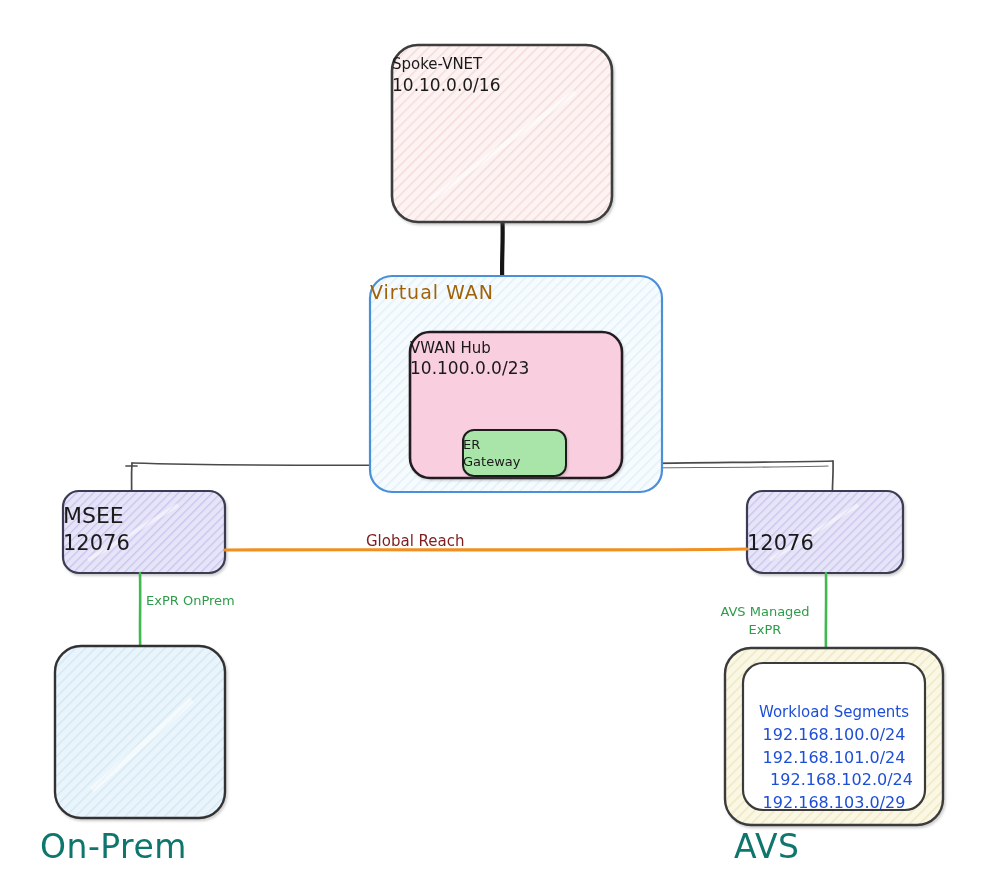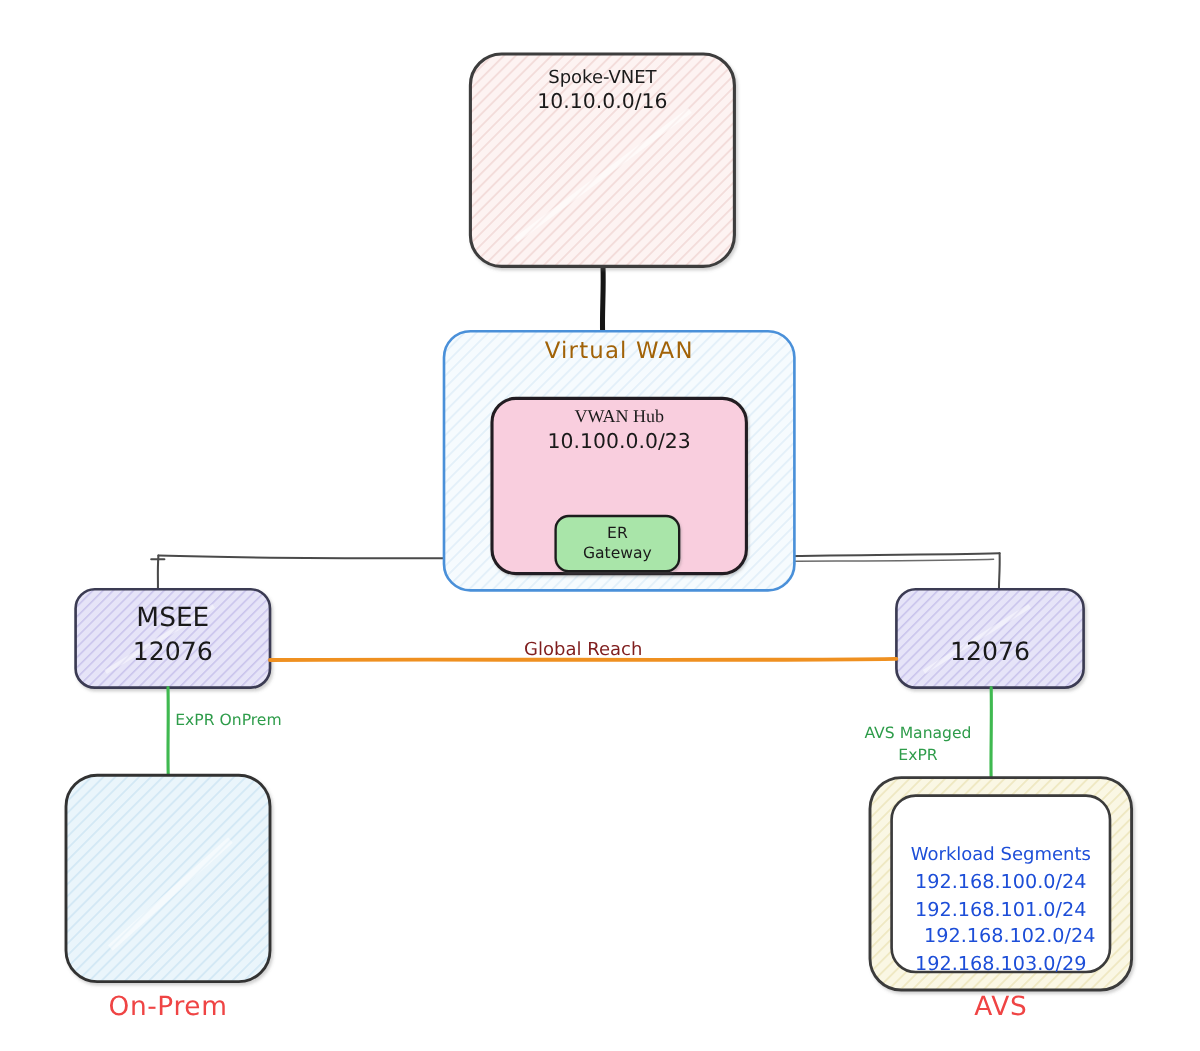--- a/index.html
+++ b/index.html
@@ -4,29 +4,29 @@
 <title>Azure VWAN AVS Network Diagram</title>
 <style>
   html,body{margin:0;padding:0;background:#ffffff;}
   body{
     width:1000px;height:876px;position:relative;overflow:hidden;
     font-family:"DejaVu Sans", sans-serif;
   }
   #canvas{position:absolute;left:0;top:0;width:1000px;height:876px;}
   .svg-layer{position:absolute;left:0;top:0;width:1000px;height:876px;}
   .node-label{
-    position:absolute;text-align:center;
+    position:absolute;
     font-family:"DejaVu Sans", sans-serif;
     line-height:1.25;pointer-events:none;white-space:pre;
   }
   .lbl-dark{color:#1a1a1a;}
   .lbl-green{color:#2e9c4a;}
   .lbl-orange{color:#7f1d1d;}
   .lbl-blue{color:#1d4ed8;}
-  .big-cap{font-size:22px;color:#ef4444;letter-spacing:.5px;}
+  .big-cap{font-size:33px;color:#0f766e;letter-spacing:.5px;}
   .box-title{font-size:15px;}
   .box-sub{font-size:17px;}
   .vwan-title{font-size:19px;letter-spacing:1px;color:#a16207;}
   .msee-t1{font-size:22px;}
   .msee-t2{font-size:21px;}
   .er-t{font-size:13px;line-height:1.3;}
   .seg-head{font-size:15px;}
   .seg-row{font-size:16px;}
   .edge-lbl{font-size:13px;line-height:1.35;}
   .gr-lbl{font-size:15px;}
@@ -129,21 +129,21 @@
       <rect x="725" y="648" width="218" height="177" rx="26" ry="26" fill="url(#hatchCream)" stroke="#3a3a3a" stroke-width="2.4"></rect>
       <rect x="743" y="663" width="182" height="147" rx="20" ry="20" fill="#ffffff" stroke="#3a3a3a" stroke-width="2.2"></rect>
     </g>
   </svg>
 
   <div class="node-label lbl-dark box-title" style="left:392px;top:55px;width:220px;">Spoke-VNET</div>
   <div class="node-label lbl-dark box-sub" style="left:392px;top:75px;width:220px;">10.10.0.0/16</div>
 
   <div class="node-label vwan-title" style="left:370px;top:281px;width:292px;">Virtual WAN</div>
 
-  <div class="node-label lbl-dark box-title" style="left:410px;top:339px;width:212px;font-family:Liberation Serif, serif;">VWAN Hub</div>
+  <div class="node-label lbl-dark box-title" style="left:410px;top:339px;width:212px;">VWAN Hub</div>
   <div class="node-label lbl-dark box-sub" style="left:410px;top:358px;width:212px;">10.100.0.0/23</div>
 
   <div class="node-label lbl-dark er-t" style="left:463px;top:437px;width:103px;">ER</div>
   <div class="node-label lbl-dark er-t" style="left:463px;top:454px;width:103px;">Gateway</div>
 
   <div class="node-label lbl-dark msee-t1" style="left:63px;top:502px;width:162px;">MSEE</div>
   <div class="node-label lbl-dark msee-t2" style="left:63px;top:530px;width:162px;">12076</div>
 
   <div class="node-label lbl-dark msee-t2" style="left:747px;top:530px;width:156px;">12076</div>
 

